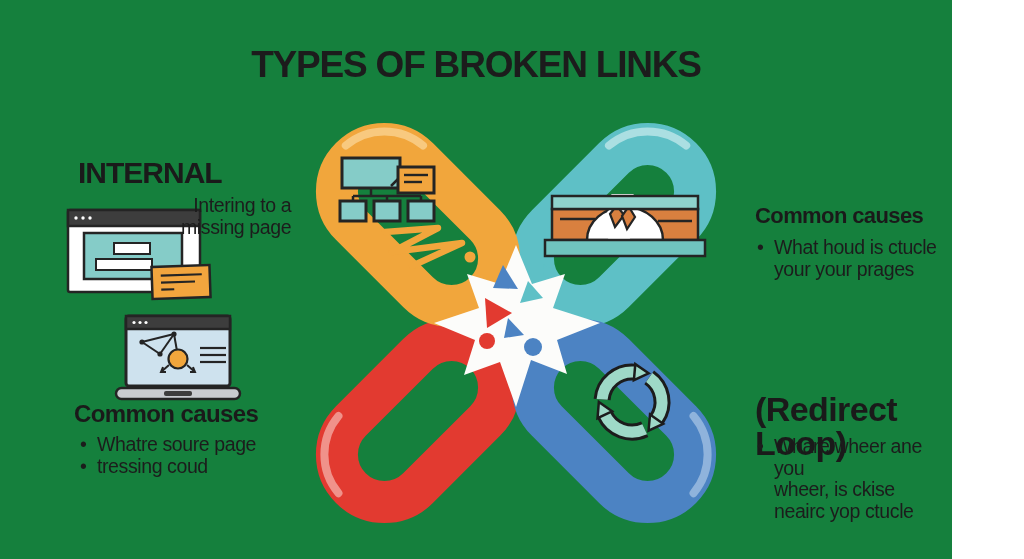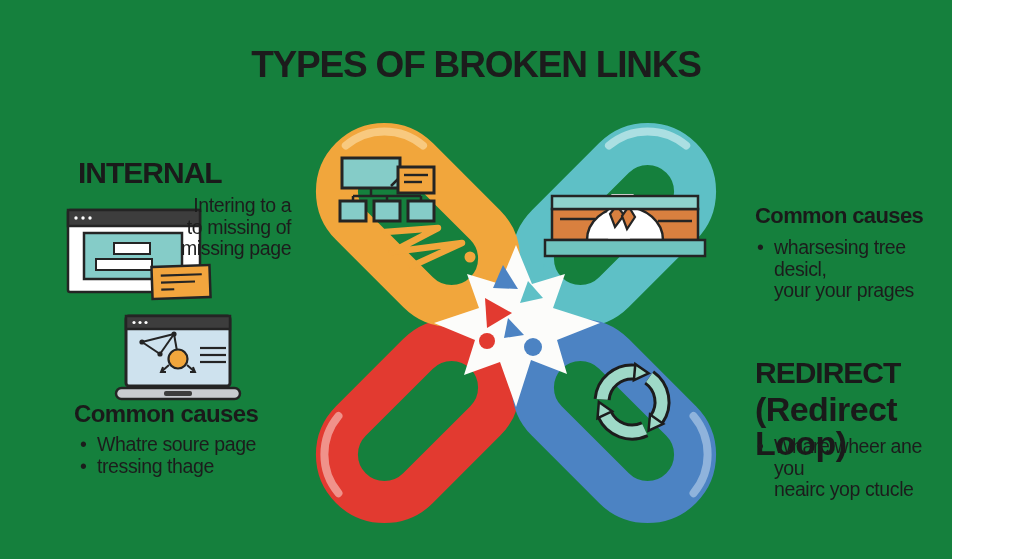--- a/index.html
+++ b/index.html
@@ -41,21 +41,20 @@
     <g transform="rotate(-2 117 76)">
       <rect x="88" y="60" width="58" height="32" stroke="#242424" stroke-width="2.5" fill="#F2A53E"></rect>
       <line x1="97" y1="69" x2="138" y2="69" stroke="#242424" stroke-width="2.2"></line>
       <line x1="97" y1="76" x2="131" y2="76" stroke="#242424" stroke-width="2.2"></line>
       <line x1="97" y1="83" x2="110" y2="83" stroke="#242424" stroke-width="2.2"></line>
     </g>
   </svg>
 
   <div class="abs body-text" style="left:181px;top:195px;text-align:right;">
     <span class="line">Intering to a</span>
-    <span class="line">to missing of</span>
     <span class="line">missing page</span>
   </div>
 
   <svg class="abs" style="left:112px;top:314px;" width="132" height="92" viewBox="0 0 132 92">
     <rect x="14" y="2" width="104" height="70" rx="3" stroke="#242424" stroke-width="3" fill="#CEE2EE"></rect>
     <rect x="14" y="2" width="104" height="13" fill="#3D3D3D" stroke="#242424" stroke-width="2.5"></rect>
     <circle cx="22" cy="8.5" r="1.6" fill="#FFFFFF"></circle>
       <circle cx="28" cy="8.5" r="1.6" fill="#FFFFFF"></circle>
       <circle cx="34" cy="8.5" r="1.6" fill="#FFFFFF"></circle>
     <g>
@@ -81,42 +80,42 @@
 
   <div class="abs body-text" style="left:80px;top:434px;">
     <div class="bullet-row">
       <span class="bullet-mark">•</span>
       <span>
         <span class="line">Whatre soure page</span>
       </span>
     </div>
     <div class="bullet-row">
       <span class="bullet-mark">•</span>
-      <span class="line">tressing thage</span>
+      <span class="line">tressing coud</span>
     </div>
   </div>
 
   <div class="abs h2" style="left:755px;top:205px;font-size:22px;">Common causes</div>
   <div class="abs body-text" style="left:757px;top:237px;">
     <div class="bullet-row">
       <span class="bullet-mark">•</span>
       <span>
-        <span class="line">wharsesing tree desicl,</span>
+        <span class="line">What houd is ctucle</span>
         <span class="line">your your prages</span>
       </span>
     </div>
   </div>
 
-  <div class="abs h1" style="left:755px;top:358px;">REDIRECT</div>
   <div class="abs h2" style="left:755px;top:392px;font-size:34px;">(Redirect Loop)</div>
   <div class="abs body-text" style="left:757px;top:436px;">
     <div class="bullet-row">
       <span class="bullet-mark">•</span>
       <span>
         <span class="line">Whare wheer ane you</span>
+        <span class="line">wheer, is ckise</span>
         <span class="line">neairc yop ctucle</span>
       </span>
     </div>
   </div>
 
   <svg class="abs" style="left:280px;top:95px;" width="470" height="460" viewBox="0 0 470 460">
 
     <g transform="translate(138,326) rotate(-45)">
       <rect x="-95" y="-47.5" width="190" height="95" rx="47.5" fill="none" stroke-width="42" stroke="#E23A30"></rect>
       <path d="M -107.3 -5.2 A 60 60 0 0 1 -52.7 -59.8" fill="none" stroke-width="8" stroke-linecap="round" stroke="#F0928A"></path>

